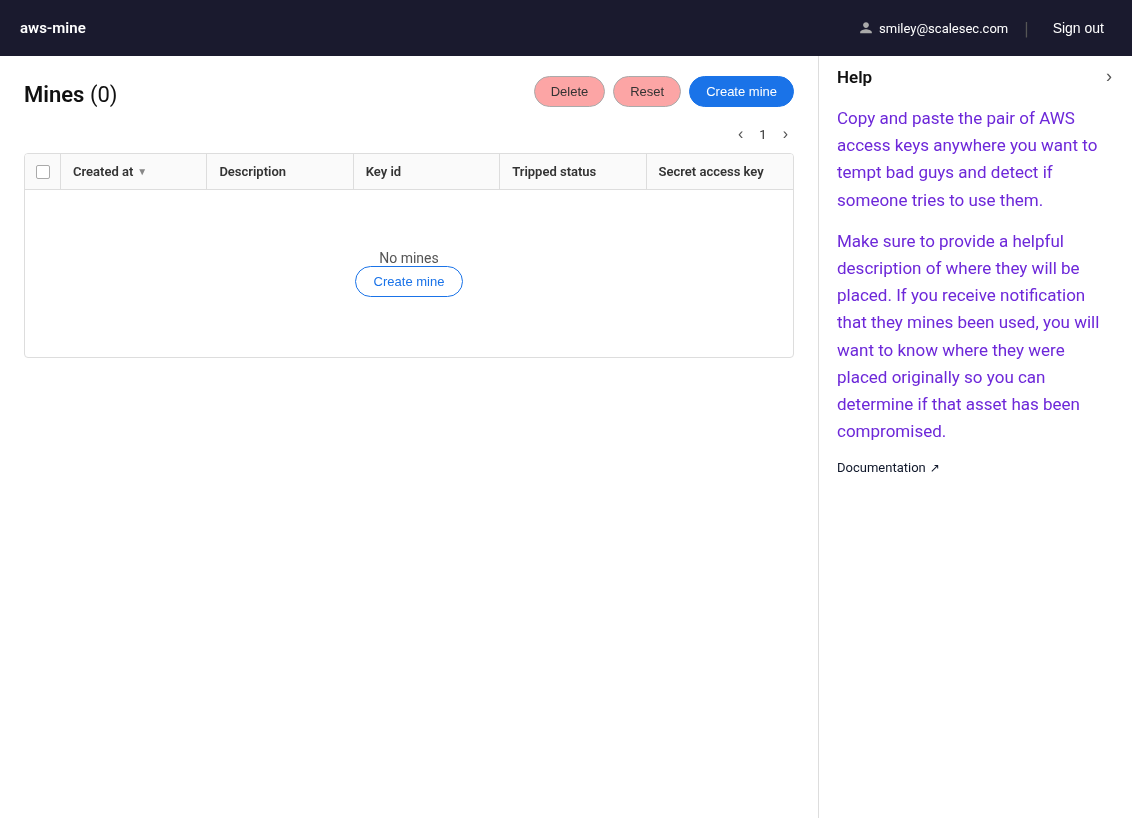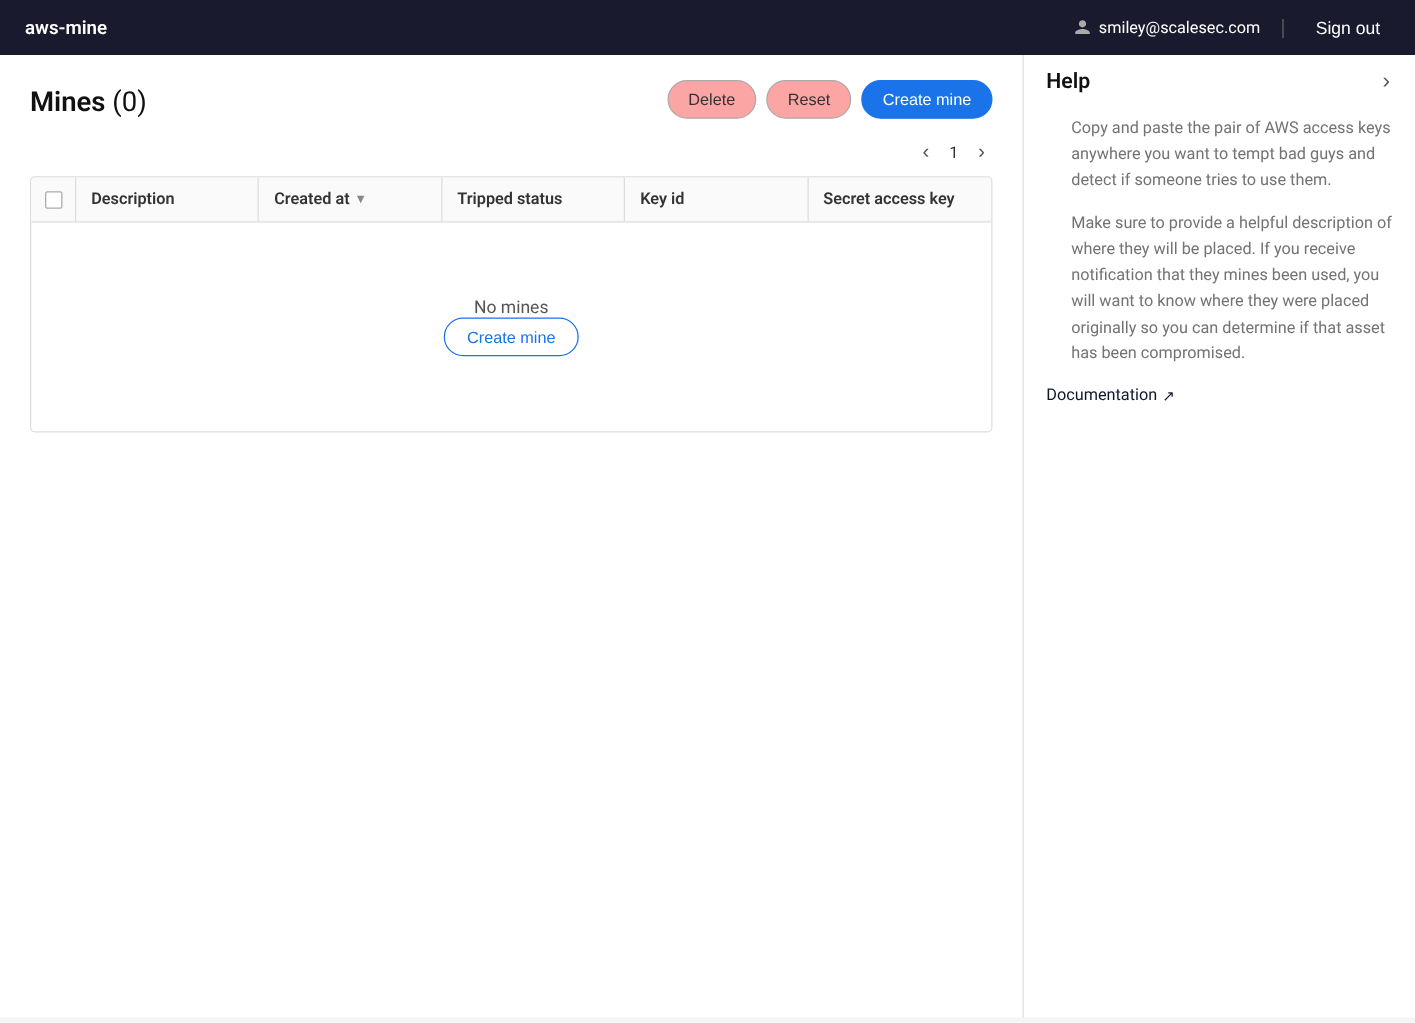--- a/index.html
+++ b/index.html
@@ -6,21 +6,21 @@
     body { font-family: -apple-system, BlinkMacSystemFont, 'Segoe UI', Roboto, sans-serif; font-size: 14px; background: #f5f5f5; height: 818px; overflow: hidden; }
 
     
     .topnav {
       background: #1a1a2e;
       color: #fff;
       display: flex;
       align-items: center;
       justify-content: space-between;
       padding: 0 20px;
-      height: 44px;
+      height: 56px;
     }
     .topnav-brand {
       font-size: 15px;
       font-weight: 600;
       color: #fff;
     }
     .topnav-right {
       display: flex;
       align-items: center;
       gap: 16px;
@@ -184,25 +184,24 @@
     }
     .help-toggle {
       background: none;
       border: none;
       cursor: pointer;
       color: #555;
       font-size: 18px;
       padding: 2px;
     }
     .help-body p {
-      color: #737373;
-      font-size: 13px;
+      color: #6d28d9;
+      font-size: 17px;
       line-height: 1.6;
       margin-bottom: 14px;
-      margin-left: 20px;
     }
     .help-body p:last-child { margin-bottom: 0; }
     .help-link {
       color: #0f172a;
       text-decoration: none;
       font-size: 13px;
       display: inline-flex;
       align-items: center;
       gap: 4px;
     }
@@ -256,31 +255,31 @@
       <span class="page-num">1</span>
       <button class="page-nav">›</button>
     </div>
 
     <div class="table-container">
       <div class="table-header">
         <div class="th-cell th-checkbox">
           <div class="checkbox"></div>
         </div>
         <div class="th-cell">
-          <span>Description</span>
-        </div>
-        <div class="th-cell">
           <span>Created at</span>
           <span class="sort-icon">▼</span>
         </div>
         <div class="th-cell">
+          <span>Description</span>
+        </div>
+        <div class="th-cell">
+          <span>Key id</span>
+        </div>
+        <div class="th-cell">
           <span>Tripped status</span>
-        </div>
-        <div class="th-cell">
-          <span>Key id</span>
         </div>
         <div class="th-cell">
           <span>Secret access key</span>
         </div>
       </div>
 
       <div class="table-empty">
         <span class="empty-text">No mines</span>
         <button class="create-mine-link">Create mine</button>
       </div>

